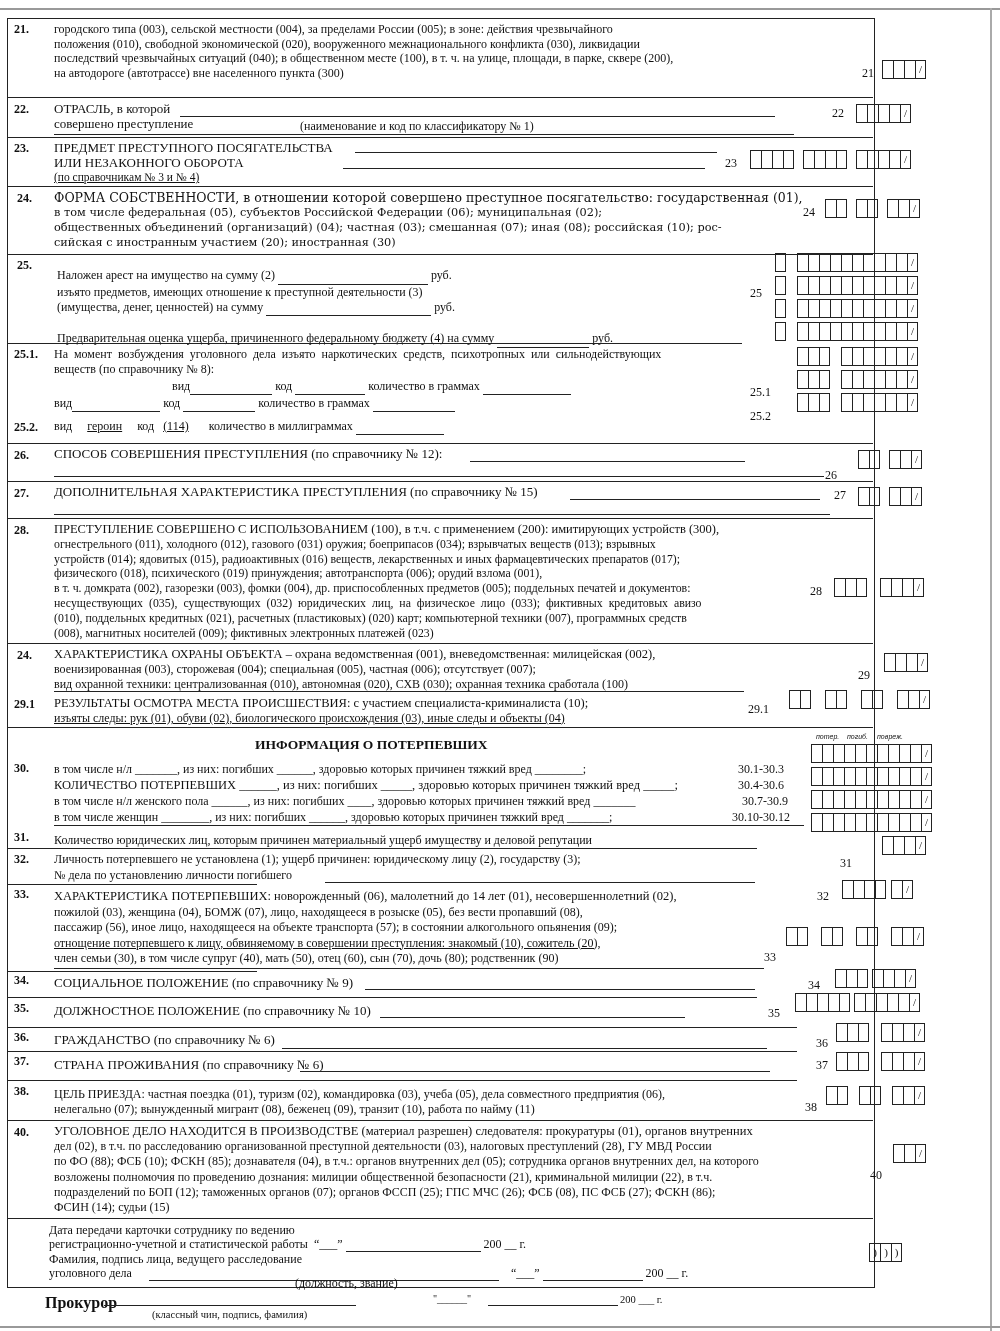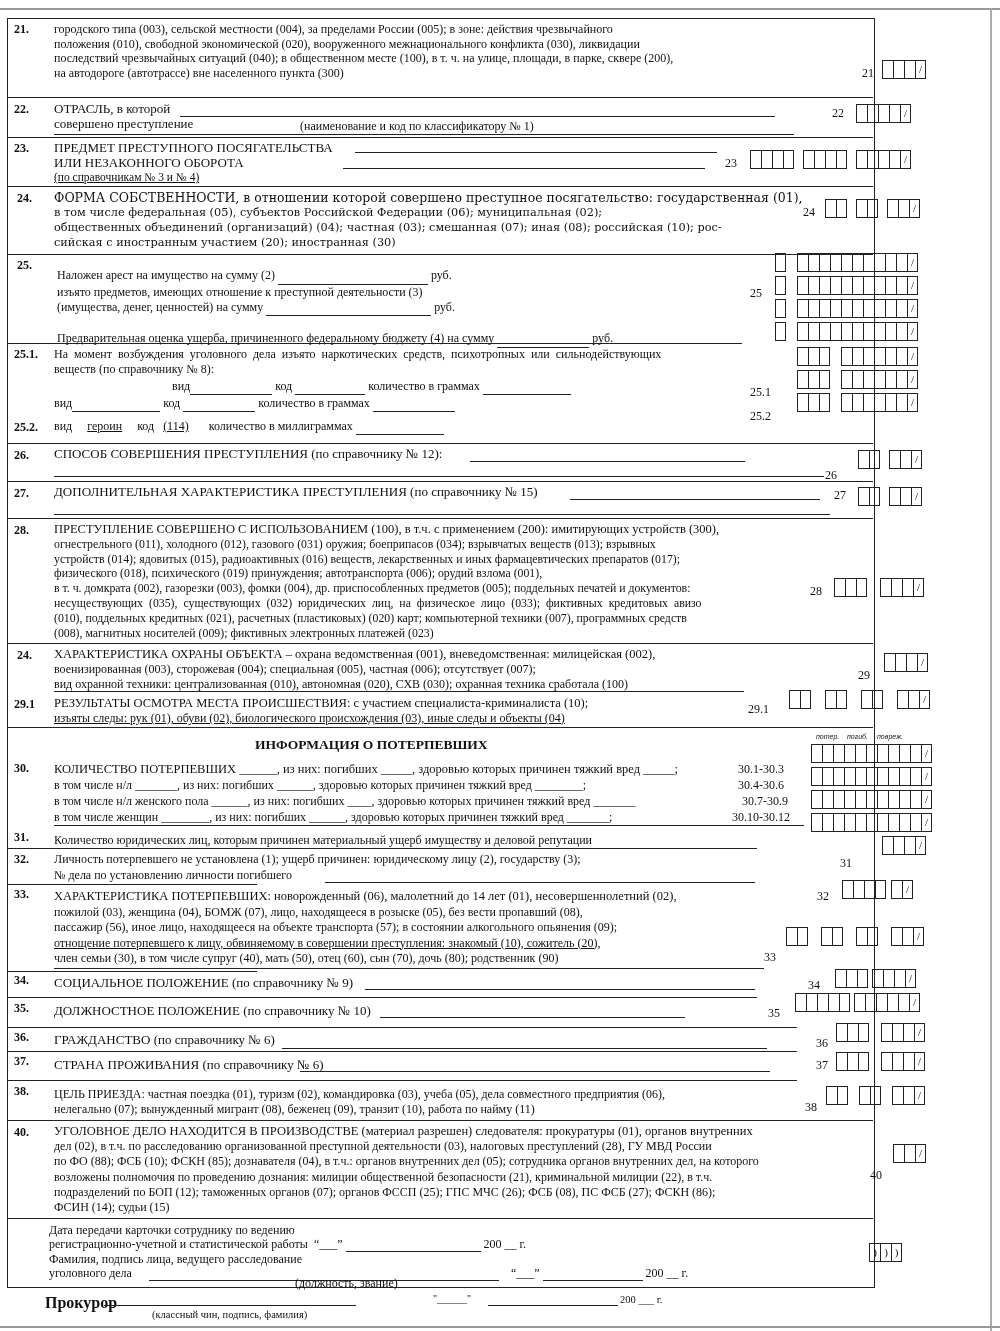--- a/index.html
+++ b/index.html
@@ -406,22 +406,22 @@
   </div>
   <div class="hr" style="top:727px;width:866px"></div>
 
   <div class="lbl bold" style="left:255px;top:737px;font-size:13.5px">ИНФОРМАЦИЯ О ПОТЕРПЕВШИХ</div>
   <div class="lbl small" style="left:816px;top:733px">потер.</div>
   <div class="lbl small" style="left:847px;top:733px">погиб.</div>
   <div class="lbl small" style="left:877px;top:733px">поврeж.</div>
 
   <div class="num" style="top:761px">30.</div>
   <div class="txt" style="top:761px;line-height:16px">
+    <div>в том числе н/л _______, из них: погибших ______, здоровью которых причинен тяжкий вред ________;</div>
     <div style="font-size:12.5px">КОЛИЧЕСТВО ПОТЕРПЕВШИХ ______, из них: погибших _____, здоровью которых причинен тяжкий вред _____;</div>
-    <div>в том числе н/л _______, из них: погибших ______, здоровью которых причинен тяжкий вред ________;</div>
     <div>в том числе н/л женского пола ______, из них: погибших ____, здоровью которых причинен тяжкий вред  _______</div>
     <div>в том числе женщин ________, из них: погибших ______, здоровью которых причинен тяжкий вред _______;</div>
   </div>
   <div class="lbl" style="left:738px;top:762px">30.1-30.3</div>
   <div class="lbl" style="left:738px;top:778px">30.4-30.6</div>
   <div class="lbl" style="left:742px;top:794px">30.7-30.9</div>
   <div class="lbl" style="left:732px;top:810px">30.10-30.12</div>
   <div style="position:absolute;left:54px;top:825px;width:750px;border-top:1px solid #222"></div>
   <div id="grid30">
       <div class="grid" style="left: 811px; top: 744px;">

